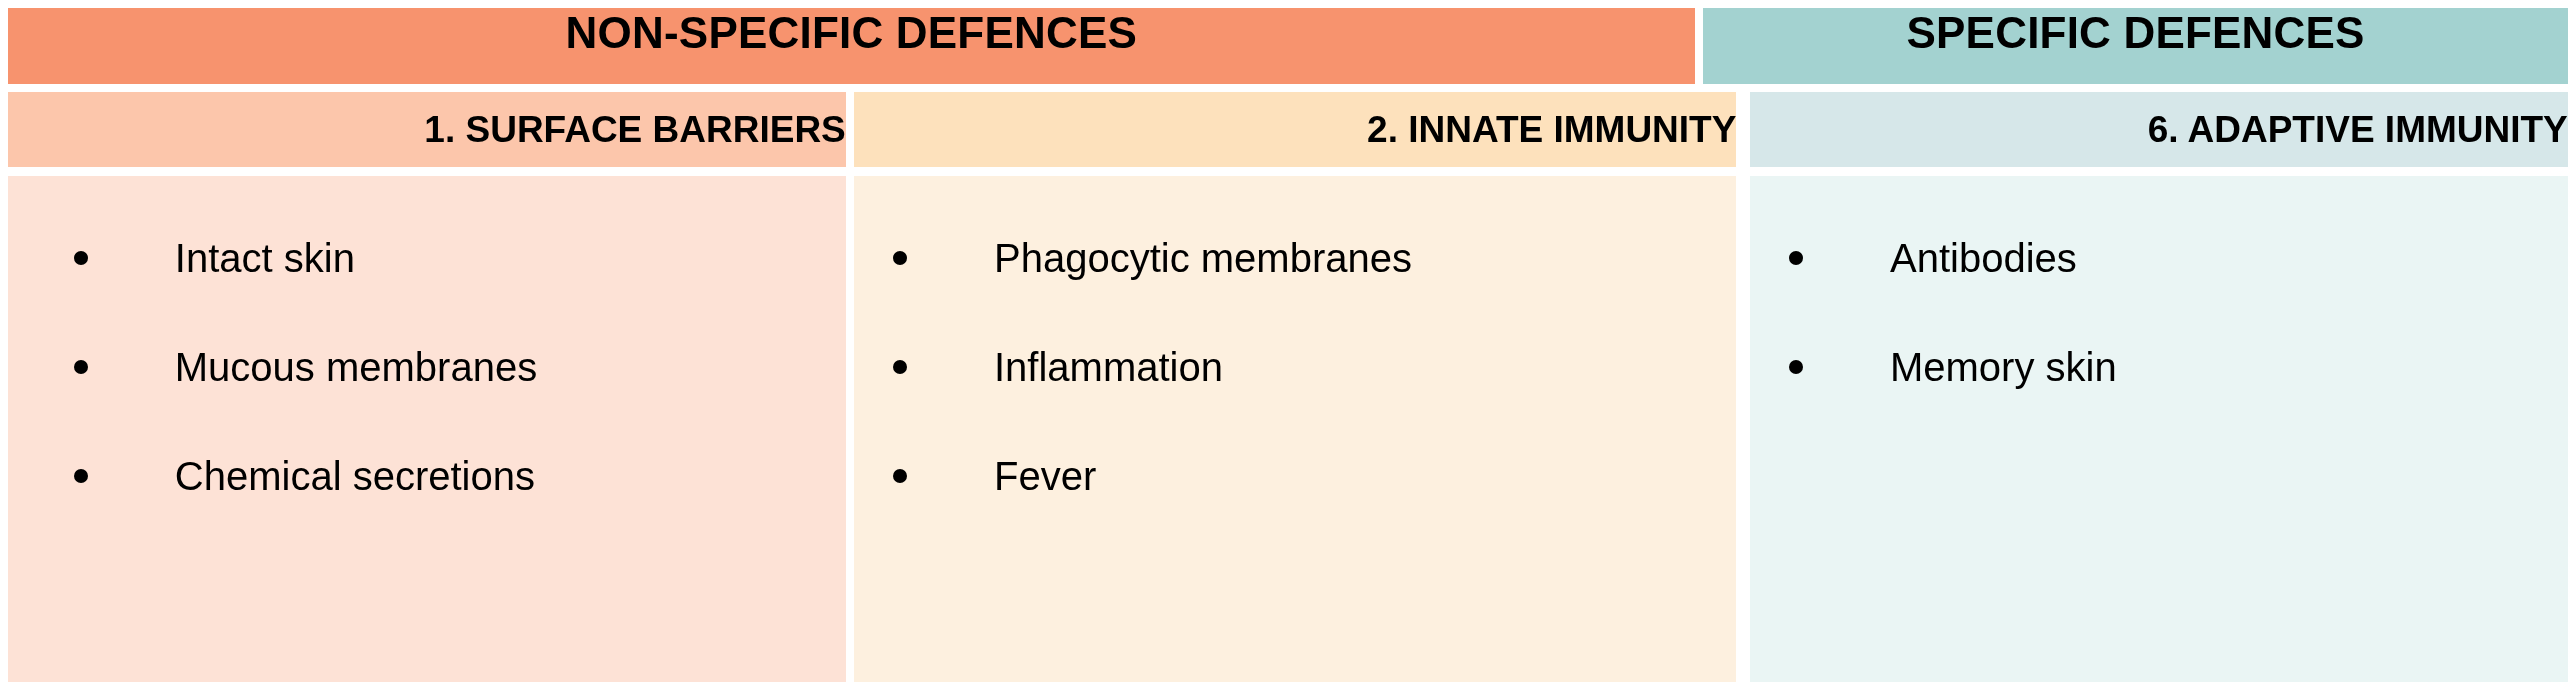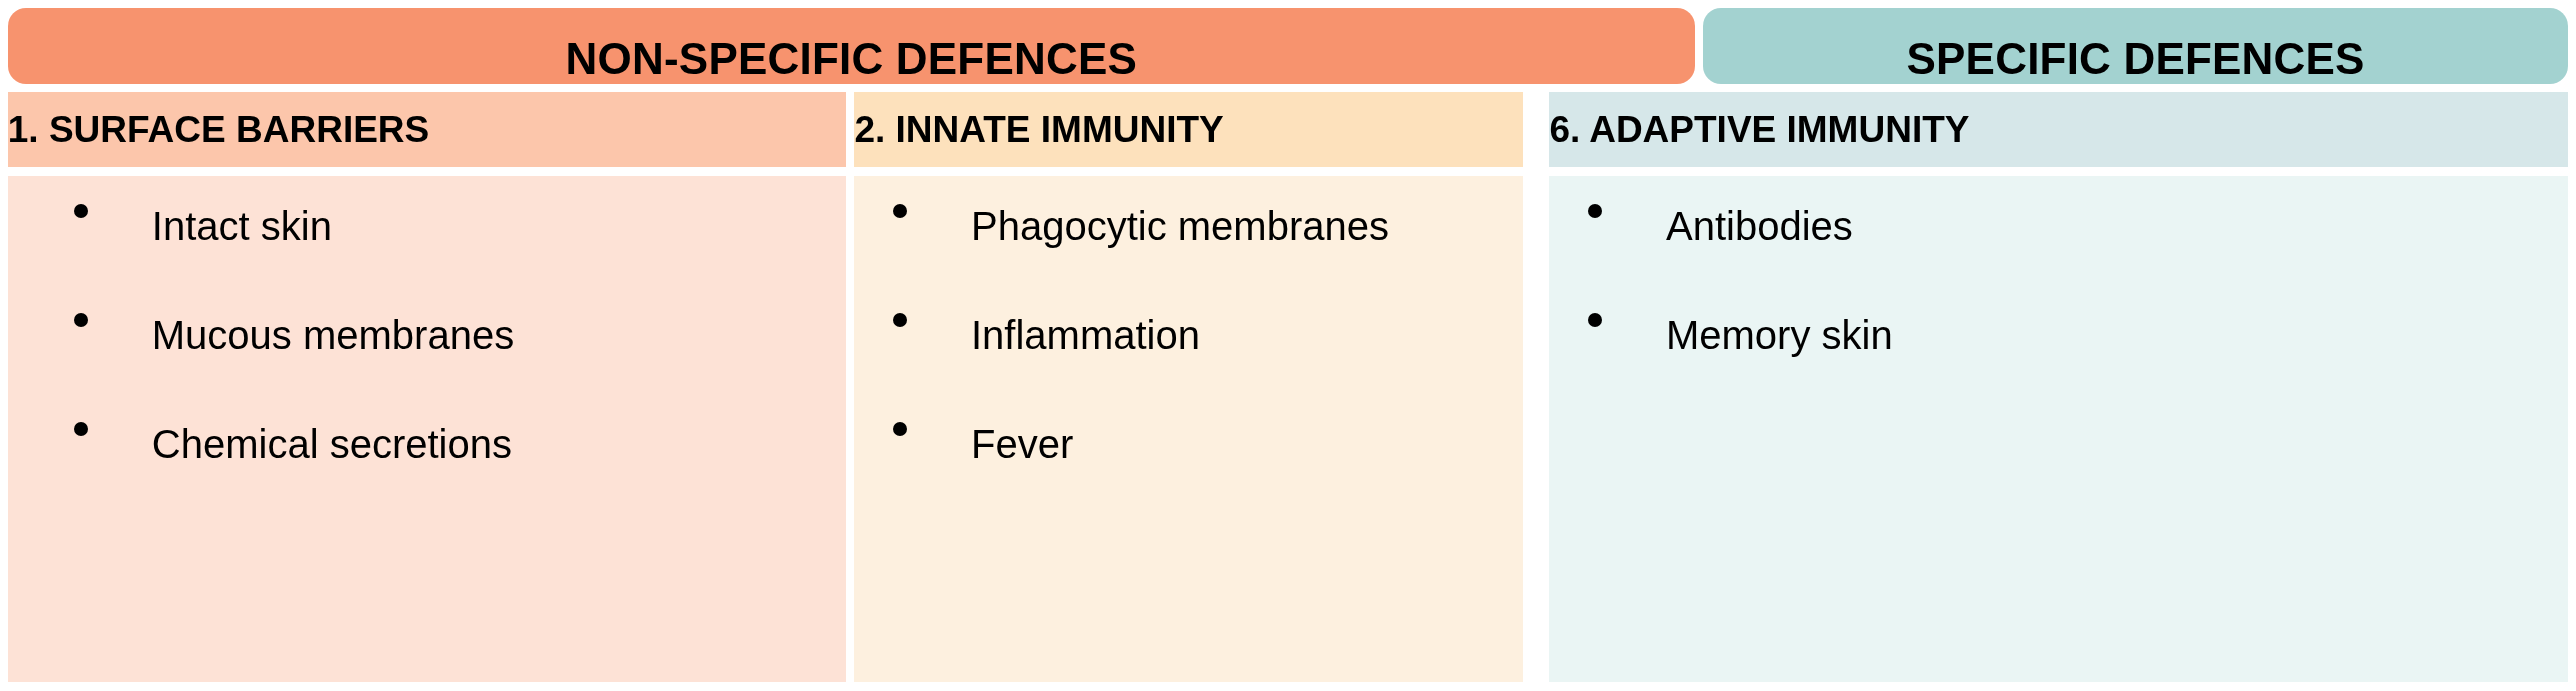--- a/index.html
+++ b/index.html
@@ -25,24 +25,23 @@
   }
 
   
   .row-group {
     display: flex;
     height: 76px;
     flex: 0 0 76px;
   }
   .group-cell {
     display: flex;
-    align-items: flex-end;
+    align-items: flex-start;
     justify-content: center;
     box-sizing: border-box;
-    border-radius: 18px;
   }
   .group-cell .group-label {
     font-size: 44px;
     font-weight: bold;
     color: #000000;
     letter-spacing: 0.2px;
     white-space: nowrap;
     text-align: center;
   }
   .group-nonspecific {
@@ -60,32 +59,32 @@
 
   
   .row-subhead {
     display: flex;
     height: 75px;
     flex: 0 0 75px;
   }
   .sub-cell {
     display: flex;
     align-items: center;
-    justify-content: flex-start;
+    justify-content: flex-end;
     box-sizing: border-box;
   }
   .sub-cell .sub-label {
     font-size: 37px;
     font-weight: bold;
     color: #000000;
     white-space: nowrap;
     text-align: center;
   }
   .col1 { width: 838px; margin-right: 8.6px; }
-  .col2 { width: 669px; margin-right: 26px; }
+  .col2 { width: 882px; margin-right: 14px; }
   .col3 { flex: 1; }
 
   .sub-cell.col1 { background: #FCC6AB; }
   .sub-cell.col2 { background: #FDE1BC; }
   .sub-cell.col3 { background: #D6E7E9; }
 
   
   .row-body {
     display: flex;
     flex: 1 1 auto;
@@ -101,22 +100,23 @@
   .body-cell.col2 { background: #FDF0DF; }
   .body-cell.col3 { background: #EAF5F4; }
 
   .bullet-list {
     list-style: none;
     margin: 0;
     padding: 0;
   }
   .bullet-item {
     display: flex;
-    align-items: flex-start;
+    align-items: center;
     height: 109px;
+    gap: 23px;
   }
   .bullet-dot {
     width: 14px;
     height: 14px;
     border-radius: 50%;
     background: #000000;
     flex: 0 0 14px;
     margin-left: 43px;
     margin-right: 64px;
   }

